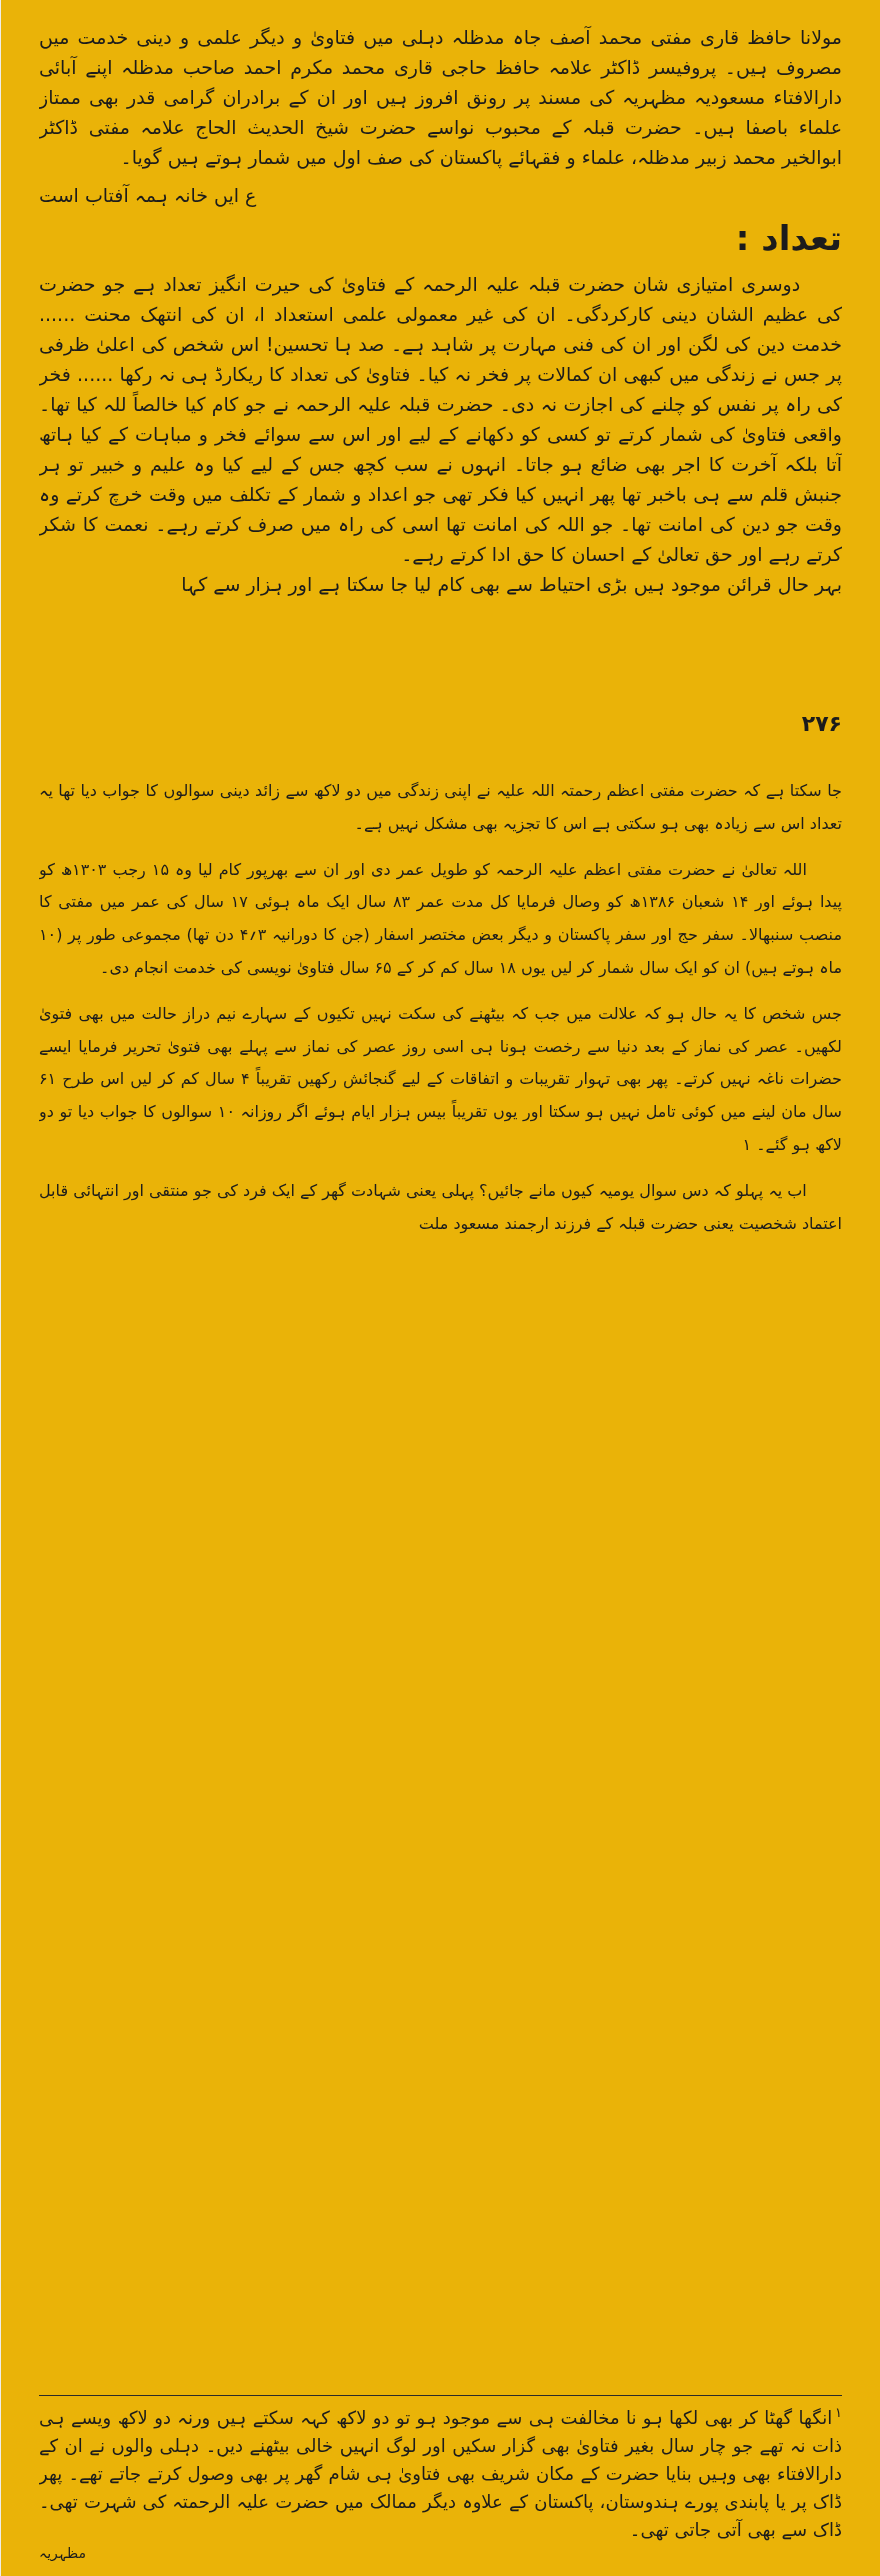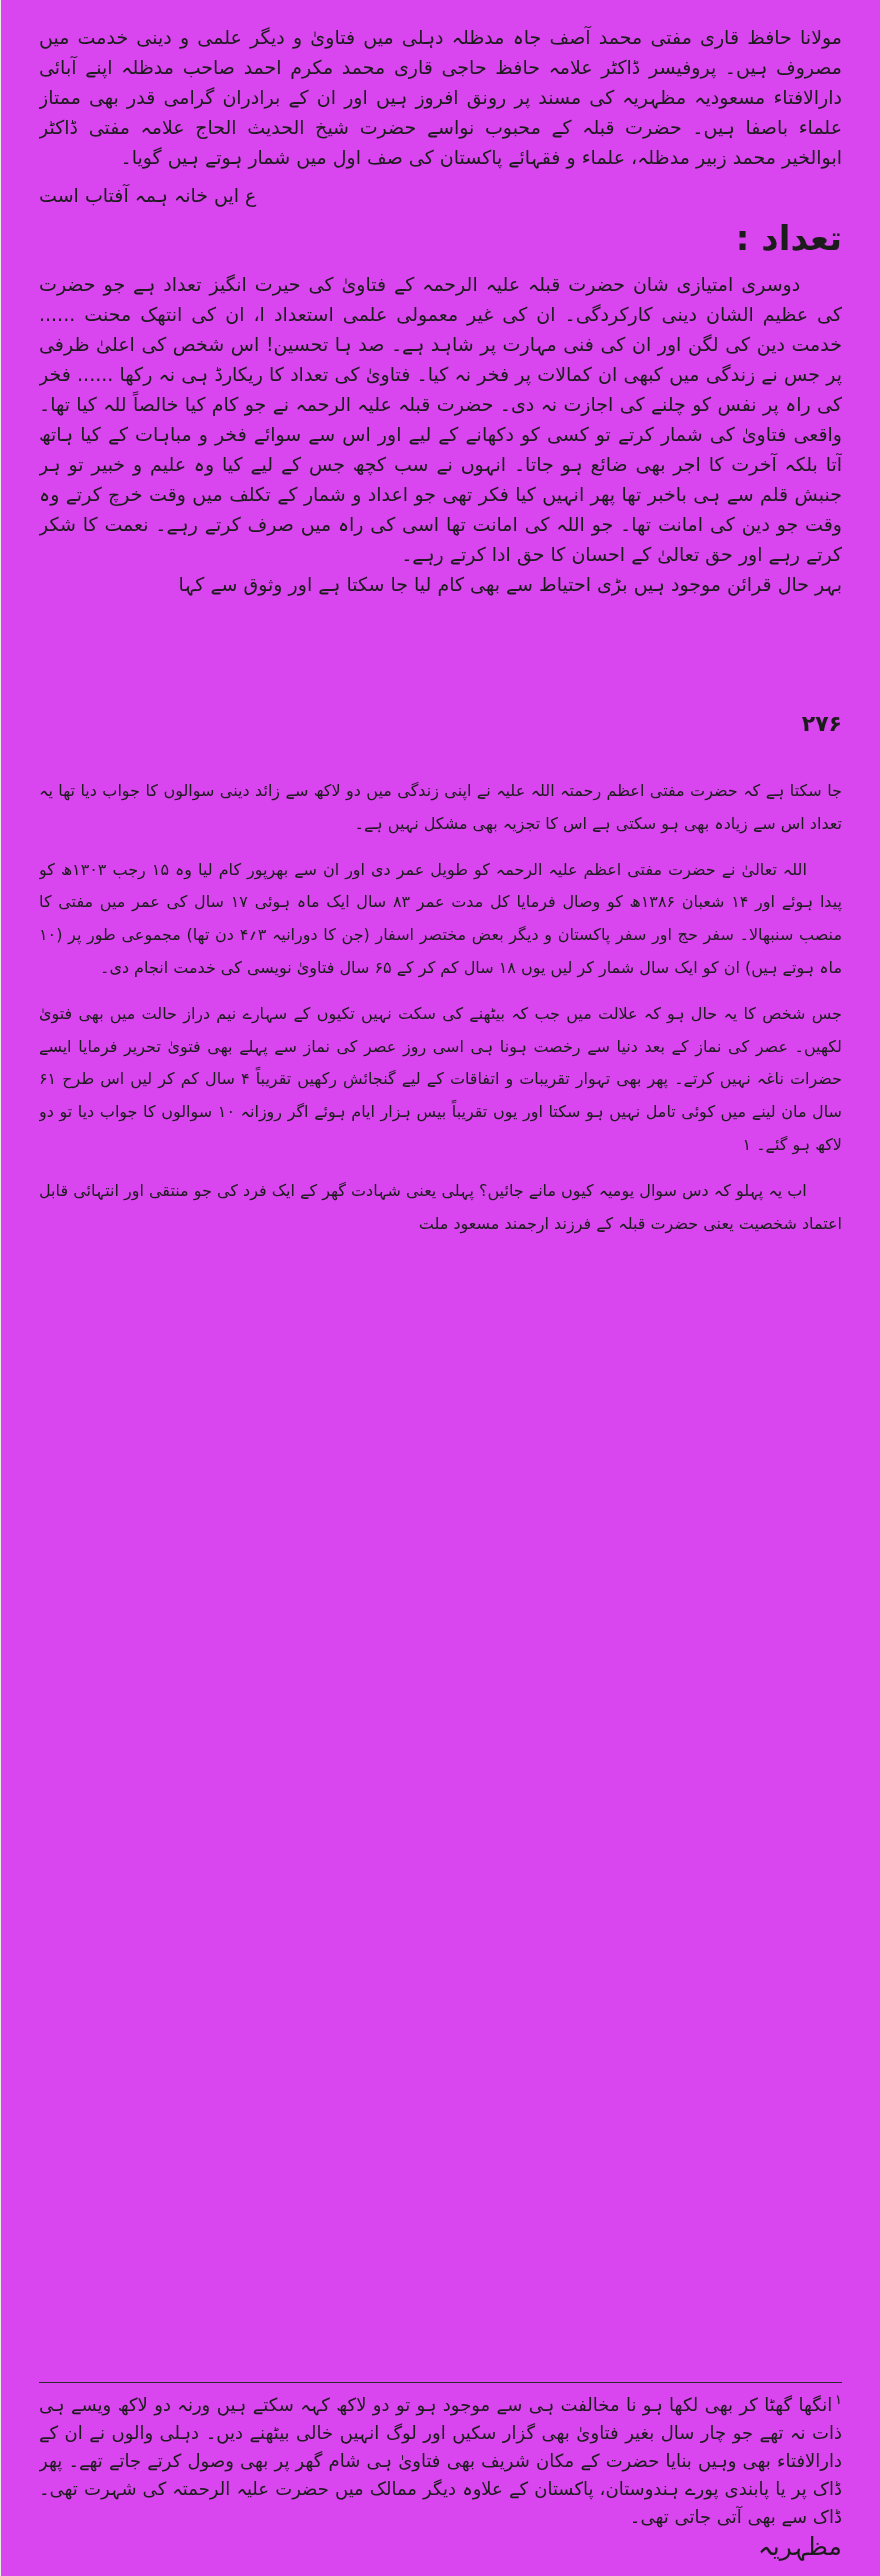--- a/index.html
+++ b/index.html
@@ -19,21 +19,21 @@
 
   .scan {
     width: 881px;
     height: 2576px;
     padding: 22px 39px 14.7px 39px;
     display: flex;
     flex-direction: column;
     background:
       radial-gradient(ellipse at 50% 0%, rgba(0,0,0,0.035), rgba(0,0,0,0) 60%),
       linear-gradient(#efede7, #ecead f0 0%, #efede7 100%);
-    background-color: #d946ef;
+    background-color: #eab308;
   }
 
   .book-page {
     display: flex;
     flex-direction: column;
     overflow: hidden;
   }
 
   .page-276 { height: 714px; flex: 0 0 auto; }
   .page-277 { flex: 1 1 auto; padding-top: 39px; }
@@ -96,22 +96,22 @@
     text-align: justify;
   }
 
   .footnote-marker {
     font-size: 13px;
     vertical-align: super;
     margin-left: 2.8px;
   }
 
   .catchword {
-    text-align: right;
-    font-size: 25px;
+    text-align: left;
+    font-size: 14px;
     margin-top: 1.8px;
   }
 
   .page-277 .pnum {
     font-size: 27.5px;
     padding: 13px 0 3.7px 0;
   }
 </style>
 </head>
 <body>
@@ -121,21 +121,21 @@
   <section class="book-page page-276">
 
     <p class="body-text">مولانا حافظ قاری مفتی محمد آصف جاہ مدظلہ دہلی میں فتاویٰ و دیگر علمی و دینی خدمت میں مصروف ہیں۔ پروفیسر ڈاکٹر علامہ حافظ حاجی قاری محمد مکرم احمد صاحب مدظلہ اپنے آبائی دارالافتاء مسعودیہ مظہریہ کی مسند پر رونق افروز ہیں اور ان کے برادران گرامی قدر بھی ممتاز علماء باصفا ہیں۔ حضرت قبلہ کے محبوب نواسے حضرت شیخ الحدیث الحاج علامہ مفتی ڈاکٹر ابوالخیر محمد زبیر مدظلہ، علماء و فقہائے پاکستان کی صف اول میں شمار ہوتے ہیں گویا۔</p>
 
     <p class="verse">ع   ایں خانہ ہمہ آفتاب است</p>
 
     <h2 class="section-heading">تعداد :</h2>
 
     <p class="body-text indent">دوسری امتیازی شان حضرت قبلہ علیہ الرحمہ کے فتاویٰ کی حیرت انگیز تعداد ہے جو حضرت کی عظیم الشان دینی کارکردگی۔ ان کی غیر معمولی علمی استعداد ا، ان کی انتھک محنت ...... خدمت دین کی لگن اور ان کی فنی مہارت پر شاہد ہے۔ صد ہا تحسین! اس شخص کی اعلیٰ ظرفی پر جس نے زندگی میں کبھی ان کمالات پر فخر نہ کیا۔ فتاویٰ کی تعداد کا ریکارڈ ہی نہ رکھا ...... فخر کی راہ پر نفس کو چلنے کی اجازت نہ دی۔ حضرت قبلہ علیہ الرحمہ نے جو کام کیا خالصاً للہ کیا تھا۔ واقعی فتاویٰ کی شمار کرتے تو کسی کو دکھانے کے لیے اور اس سے سوائے فخر و مباہات کے کیا ہاتھ آتا بلکہ آخرت کا اجر بھی ضائع ہو جاتا۔ انہوں نے سب کچھ جس کے لیے کیا وہ علیم و خبیر تو ہر جنبش قلم سے ہی باخبر تھا پھر انہیں کیا فکر تھی جو اعداد و شمار کے تکلف میں وقت خرچ کرتے وہ وقت جو دین کی امانت تھا۔ جو اللہ کی امانت تھا اسی کی راہ میں صرف کرتے رہے۔ نعمت کا شکر کرتے رہے اور حق تعالیٰ کے احسان کا حق ادا کرتے رہے۔</p>
 
-    <p class="body-text">بہر حال قرائن موجود ہیں بڑی احتیاط سے بھی کام لیا جا سکتا ہے اور وثوق سے کہا</p>
+    <p class="body-text">بہر حال قرائن موجود ہیں بڑی احتیاط سے بھی کام لیا جا سکتا ہے اور ہزار سے کہا</p>
 
     <div class="pnum">۲۷۶</div>
   </section>
 
   <section class="book-page page-277">
 
     <p class="body-text">جا سکتا ہے کہ حضرت مفتی اعظم رحمتہ اللہ علیہ نے اپنی زندگی میں دو لاکھ سے زائد دینی سوالوں کا جواب دیا تھا یہ تعداد اس سے زیادہ بھی ہو سکتی ہے اس کا تجزیہ بھی مشکل نہیں ہے۔</p>
 
     <p class="body-text indent">اللہ تعالیٰ نے حضرت مفتی اعظم علیہ الرحمہ کو طویل عمر دی اور ان سے بھرپور کام لیا وہ ۱۵ رجب ۱۳۰۳ھ کو پیدا ہوئے اور ۱۴ شعبان ۱۳۸۶ھ کو وصال فرمایا کل مدت عمر ۸۳ سال ایک ماہ ہوئی ۱۷ سال کی عمر میں مفتی کا منصب سنبھالا۔ سفر حج اور سفر پاکستان و دیگر بعض مختصر اسفار (جن کا دورانیہ ۳؍۴ دن تھا) مجموعی طور پر (۱۰ ماہ ہوتے ہیں) ان کو ایک سال شمار کر لیں یوں ۱۸ سال کم کر کے ۶۵ سال فتاویٰ نویسی کی خدمت انجام دی۔</p>
 

